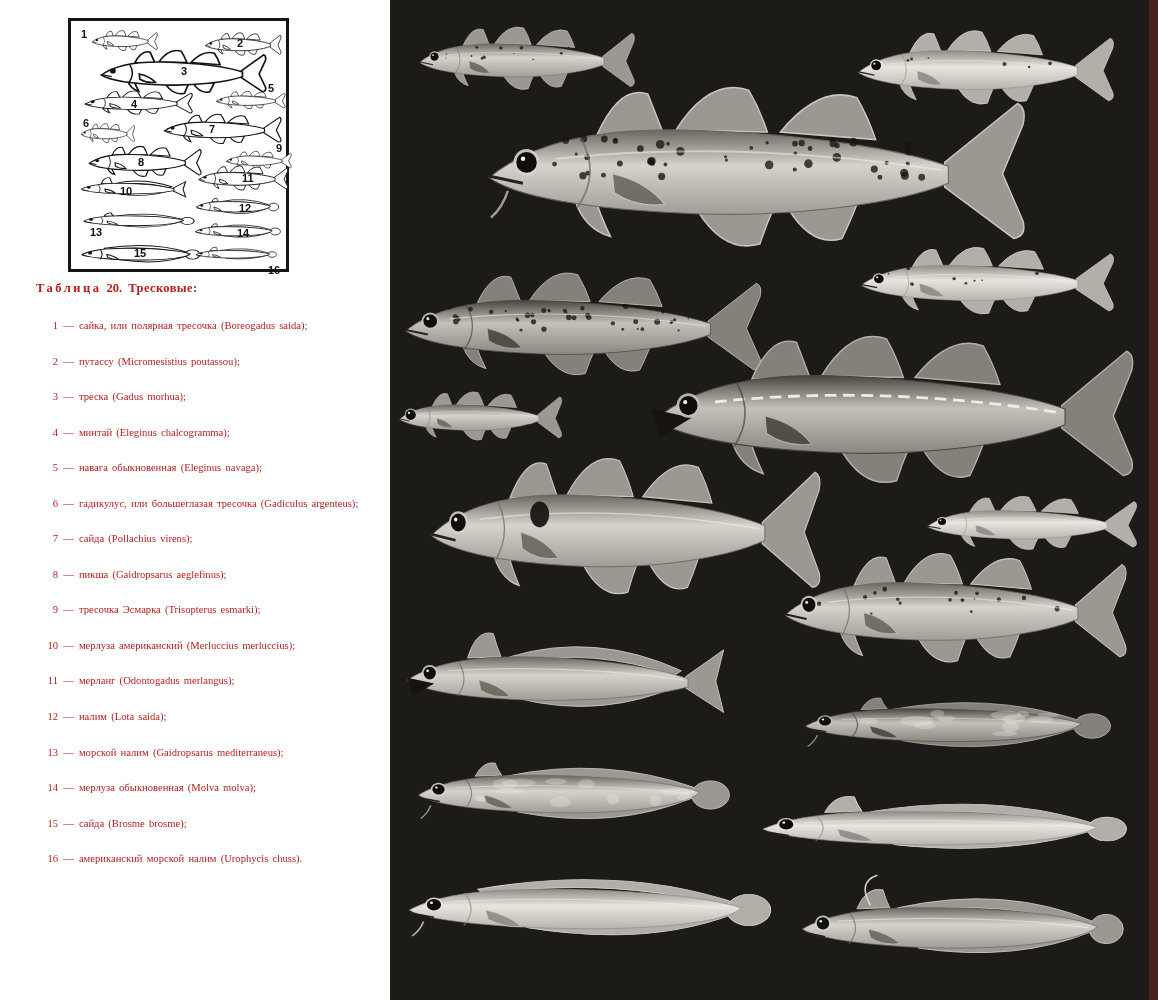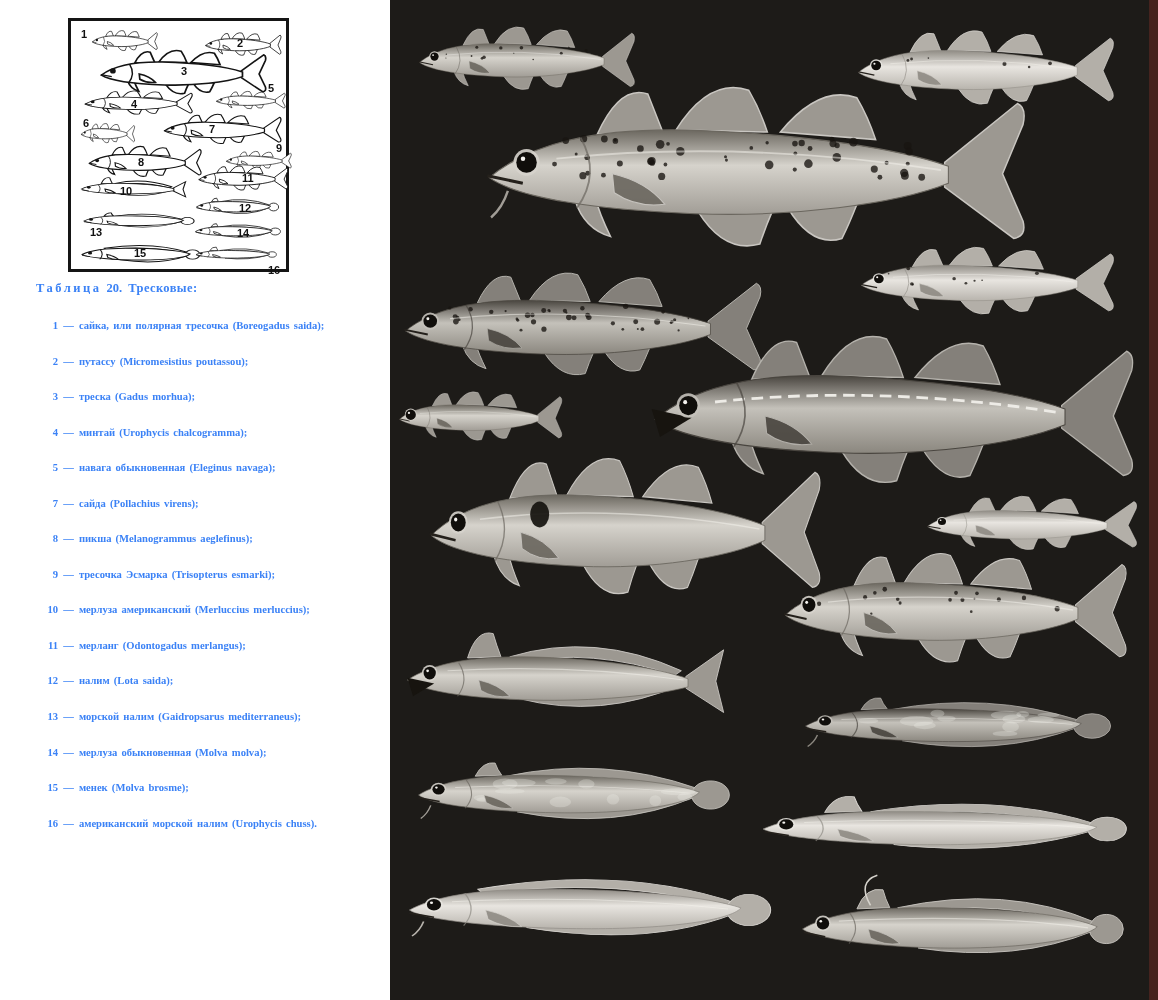--- a/index.html
+++ b/index.html
@@ -12,27 +12,27 @@
   .keybox{
     position:absolute;left:68px;top:18px;width:215px;height:248px;
     border:3px solid #151515;background:#ffffff;
   }
   .keynum{
     position:absolute;
     font:bold 11px "Liberation Sans",sans-serif;color:#111;
     line-height:11px;
   }
   
-  .caption{position:absolute;left:36px;top:281px;width:336px;color:#3b82f6;}
+  .caption{position:absolute;left:36px;top:281px;width:336px;color:#b91c1c;}
   .cap-head{font-size:12.5px;font-weight:bold;margin:0 0 4px 0;}
   .cap-word{letter-spacing:2.5px;}
   .cap-num{margin-left:2px;}
   .cap-fam{margin-left:3px;letter-spacing:0.4px;}
   .lrow{
-    font-size:10.6px;line-height:11.55px;font-weight:bold;
+    font-size:10.6px;line-height:11.55px;font-weight:normal;
     padding-left:54px;text-indent:-54px;word-spacing:1.5px;margin-top:24px;
   }
   .ln{display:inline-block;width:22px;text-align:right;text-indent:0;}
   .ldash{padding:0 1px;}
   
   .panel{
     position:absolute;left:390px;top:0;width:768px;height:1000px;
     overflow:hidden;background:#1d1b18;
   }
   .fish{position:absolute;}
@@ -301,31 +301,32 @@
 <div class="caption">
   <div class="cap-head">
     <span class="cap-word">Таблица</span>
     <span class="cap-num">20.</span>
     <span class="cap-fam">Тресковые:</span>
   </div>
   <div id="legend">
       <div class="lrow"><span class="ln">1</span><span class="ldash"> — </span><span>сайка, или полярная тресочка (Boreogadus saida);</span></div>
       <div class="lrow"><span class="ln">2</span><span class="ldash"> — </span><span>путассу (Micromesistius poutassou);</span></div>
       <div class="lrow"><span class="ln">3</span><span class="ldash"> — </span><span>треска (Gadus morhua);</span></div>
-      <div class="lrow"><span class="ln">4</span><span class="ldash"> — </span><span>минтай (Urophycis chalcogramma);</span></div>
+      <div class="lrow"><span class="ln">4</span><span class="ldash"> — </span><span>минтай (Eleginus chalcogramma);</span></div>
       <div class="lrow"><span class="ln">5</span><span class="ldash"> — </span><span>навага обыкновенная (Eleginus navaga);</span></div>
+      <div class="lrow"><span class="ln">6</span><span class="ldash"> — </span><span>гадикулус, или большеглазая тресочка (Gadiculus argenteus);</span></div>
       <div class="lrow"><span class="ln">7</span><span class="ldash"> — </span><span>сайда (Pollachius virens);</span></div>
-      <div class="lrow"><span class="ln">8</span><span class="ldash"> — </span><span>пикша (Melanogrammus aeglefinus);</span></div>
+      <div class="lrow"><span class="ln">8</span><span class="ldash"> — </span><span>пикша (Gaidropsarus aeglefinus);</span></div>
       <div class="lrow"><span class="ln">9</span><span class="ldash"> — </span><span>тресочка Эсмарка (Trisopterus esmarki);</span></div>
       <div class="lrow"><span class="ln">10</span><span class="ldash"> — </span><span>мерлуза американский (Merluccius merluccius);</span></div>
       <div class="lrow"><span class="ln">11</span><span class="ldash"> — </span><span>мерланг (Odontogadus merlangus);</span></div>
       <div class="lrow"><span class="ln">12</span><span class="ldash"> — </span><span>налим (Lota saida);</span></div>
       <div class="lrow"><span class="ln">13</span><span class="ldash"> — </span><span>морской налим (Gaidropsarus mediterraneus);</span></div>
       <div class="lrow"><span class="ln">14</span><span class="ldash"> — </span><span>мерлуза обыкновенная (Molva molva);</span></div>
-      <div class="lrow"><span class="ln">15</span><span class="ldash"> — </span><span>менек (Molva brosme);</span></div>
+      <div class="lrow"><span class="ln">15</span><span class="ldash"> — </span><span>сайда (Brosme brosme);</span></div>
       <div class="lrow"><span class="ln">16</span><span class="ldash"> — </span><span>американский морской налим (Urophycis chuss).</span></div>
     </div>
 </div>
 
 <div class="panel" id="panel" style="background: rgb(29, 27, 24);">
   <div class="edge" id="edgeStrip" style="background: rgb(69, 35, 30);"></div>
 <div class="fish" style="left: 25px; top: 22px; width: 225px; height: 75px;">
       <svg width="225" height="75" viewBox="0 0 300 100" preserveAspectRatio="none">
         <defs>
           <linearGradient id="grad1" x1="0" y1="0" x2="0" y2="1">

